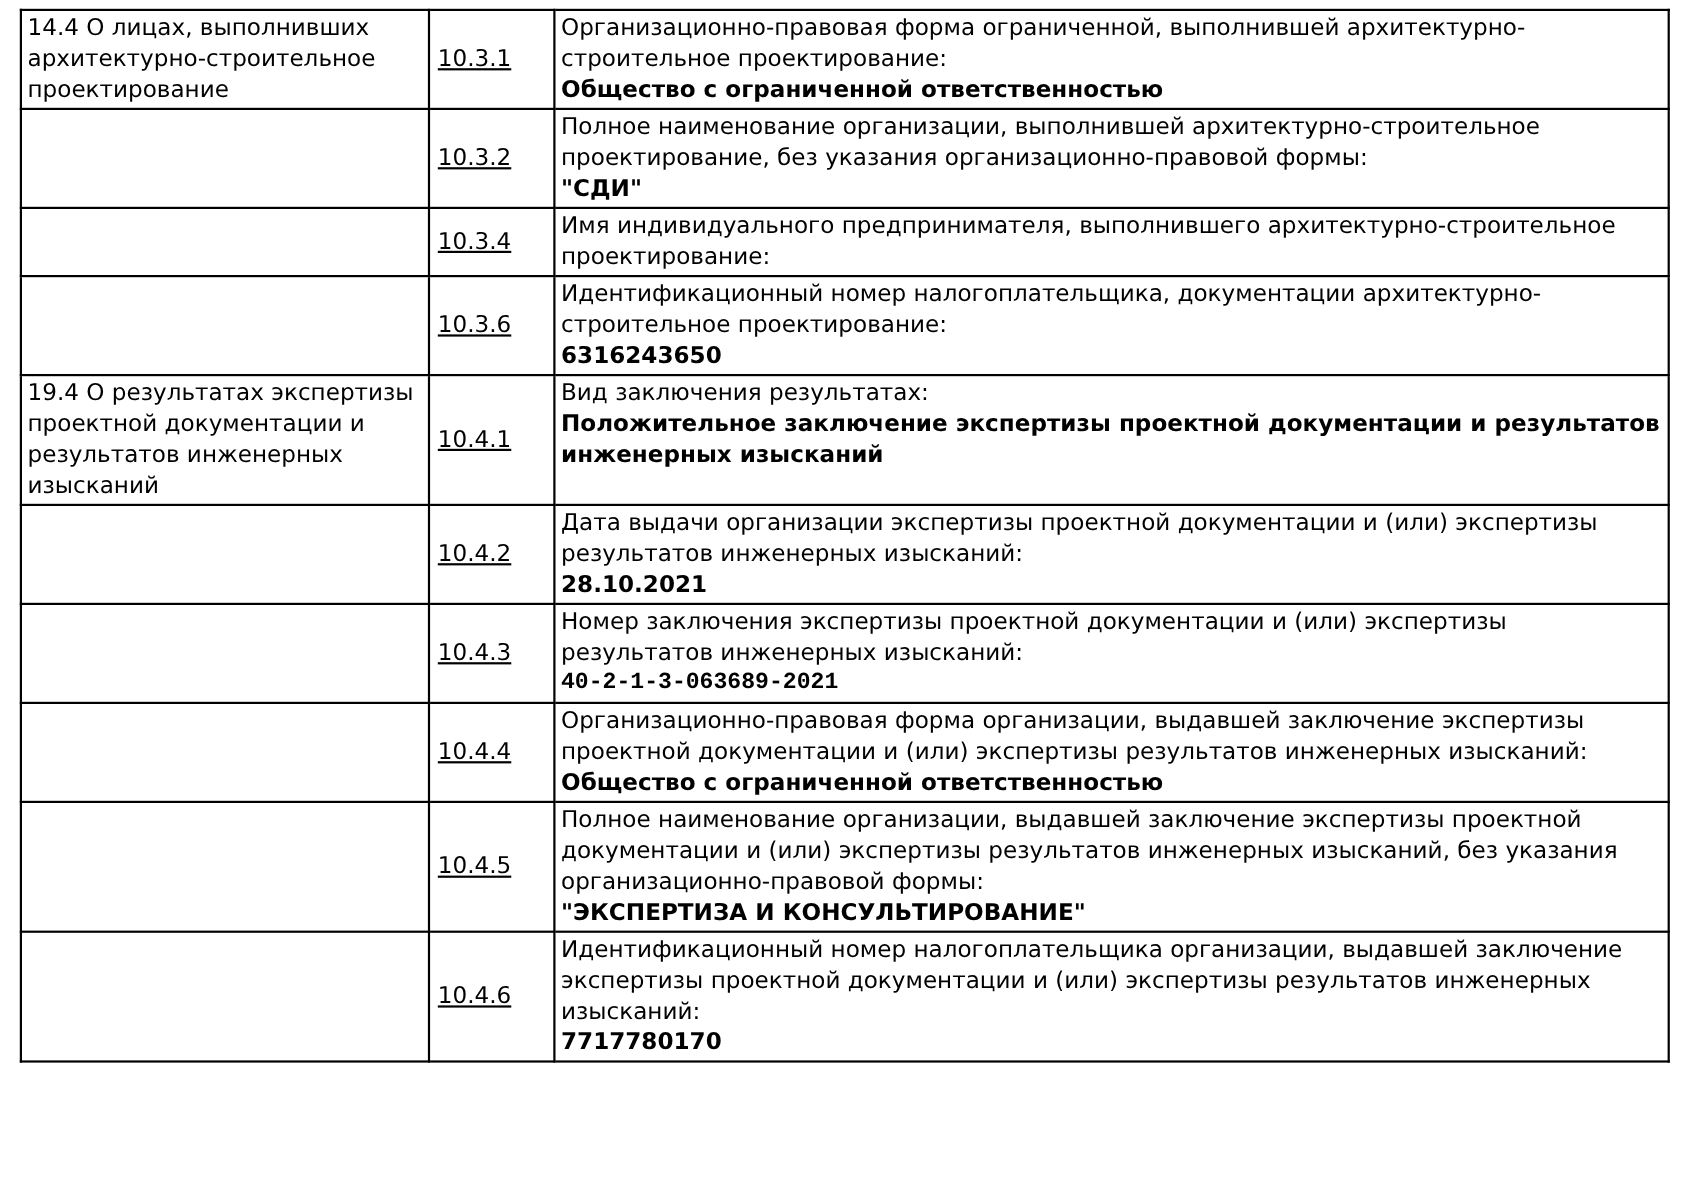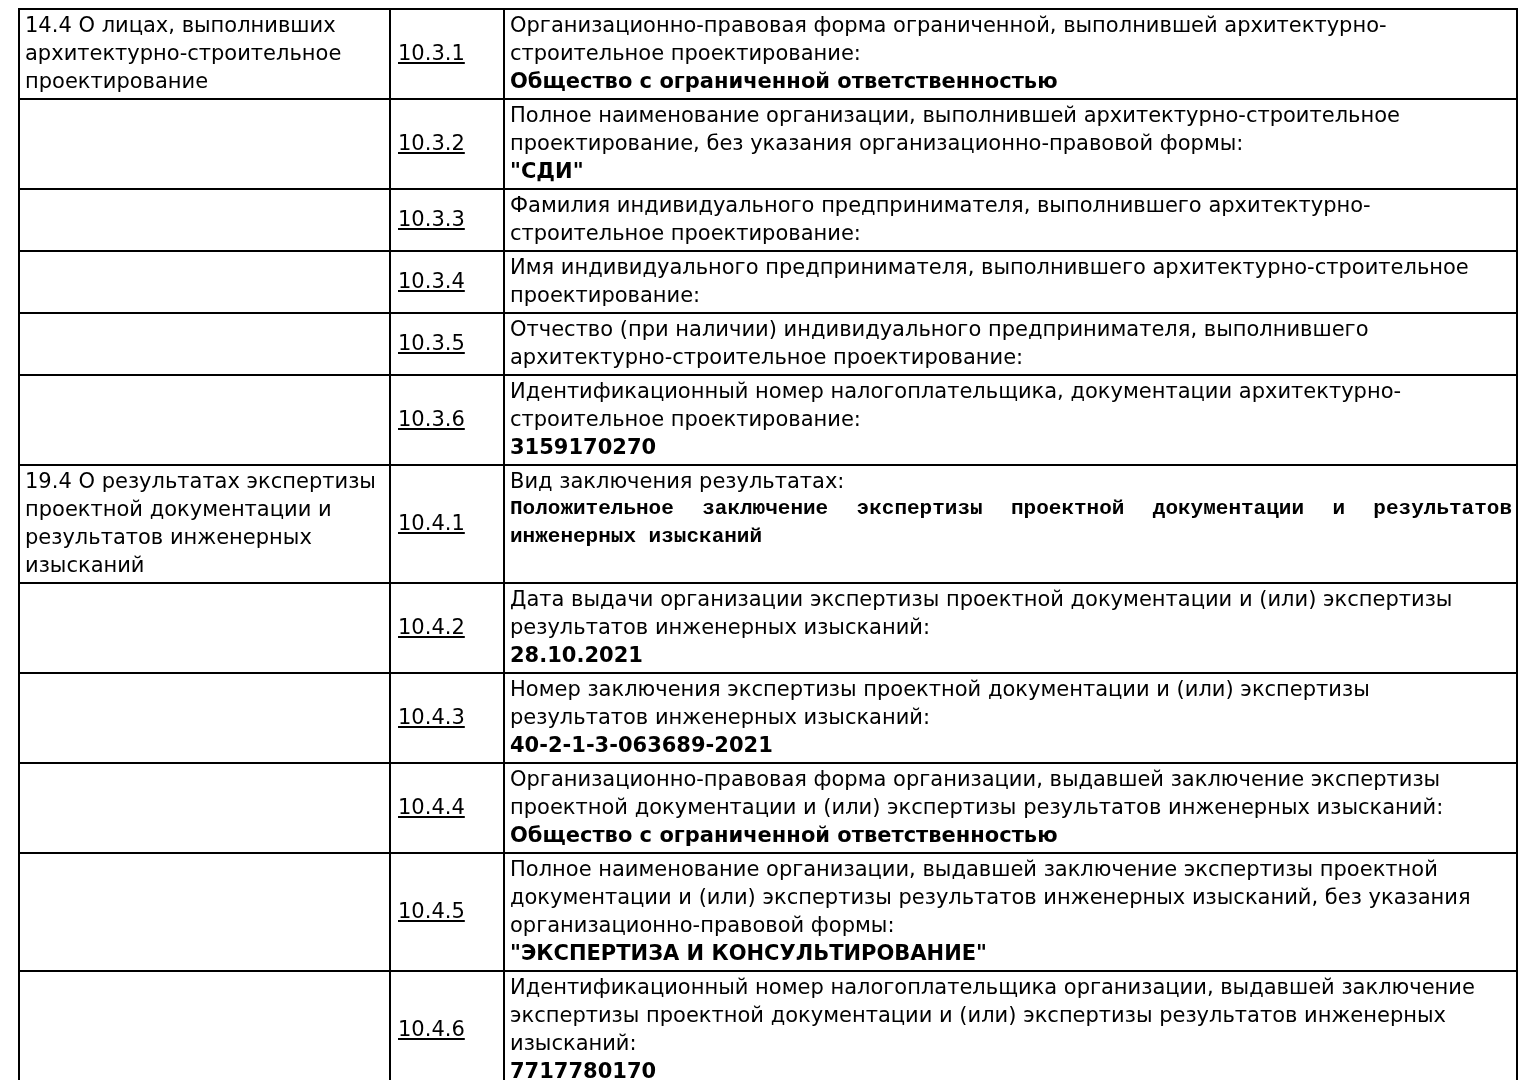--- a/index.html
+++ b/index.html
@@ -77,69 +77,45 @@
         </td>
       <td class="num-cell">
           <div>10.3.2</div>
         </td>
       <td class="content-cell">
         <div class="cell-label">Полное наименование организации, выполнившей архитектурно-строительное проектирование, без указания организационно-правовой формы:</div>
         <div class="cell-value">"СДИ"</div>
       </td>
     </tr>
 
-    <tr>
-      <td class="section-cell">
-          <div></div>
-        </td>
-      <td class="num-cell">
-          <div>10.3.3</div>
-        </td>
-      <td class="content-cell">
-        <div class="cell-label">Фамилия индивидуального предпринимателя, выполнившего архитектурно-строительное проектирование:</div>
-
-      </td>
-    </tr>
 
     <tr>
       <td class="section-cell">
           <div></div>
         </td>
       <td class="num-cell">
           <div>10.3.4</div>
         </td>
       <td class="content-cell">
         <div class="cell-label">Имя индивидуального предпринимателя, выполнившего архитектурно-строительное проектирование:</div>
 
       </td>
     </tr>
 
-    <tr>
-      <td class="section-cell">
-          <div></div>
-        </td>
-      <td class="num-cell">
-          <div>10.3.5</div>
-        </td>
-      <td class="content-cell">
-        <div class="cell-label">Отчество (при наличии) индивидуального предпринимателя, выполнившего архитектурно-строительное проектирование:</div>
-
-      </td>
-    </tr>
 
     <tr>
       <td class="section-cell">
           <div></div>
         </td>
       <td class="num-cell">
           <div>10.3.6</div>
         </td>
       <td class="content-cell">
         <div class="cell-label">Идентификационный номер налогоплательщика, документации архитектурно-строительное проектирование:</div>
-        <div class="cell-value">3159170270</div>
+        <div class="cell-value">6316243650</div>
       </td>
     </tr>
 
     <tr>
       <td class="section-cell">
           <div>19.4 О результатах экспертизы проектной документации и результатов инженерных изысканий</div>
         </td>
       <td class="num-cell">
           <div>10.4.1</div>
         </td>

